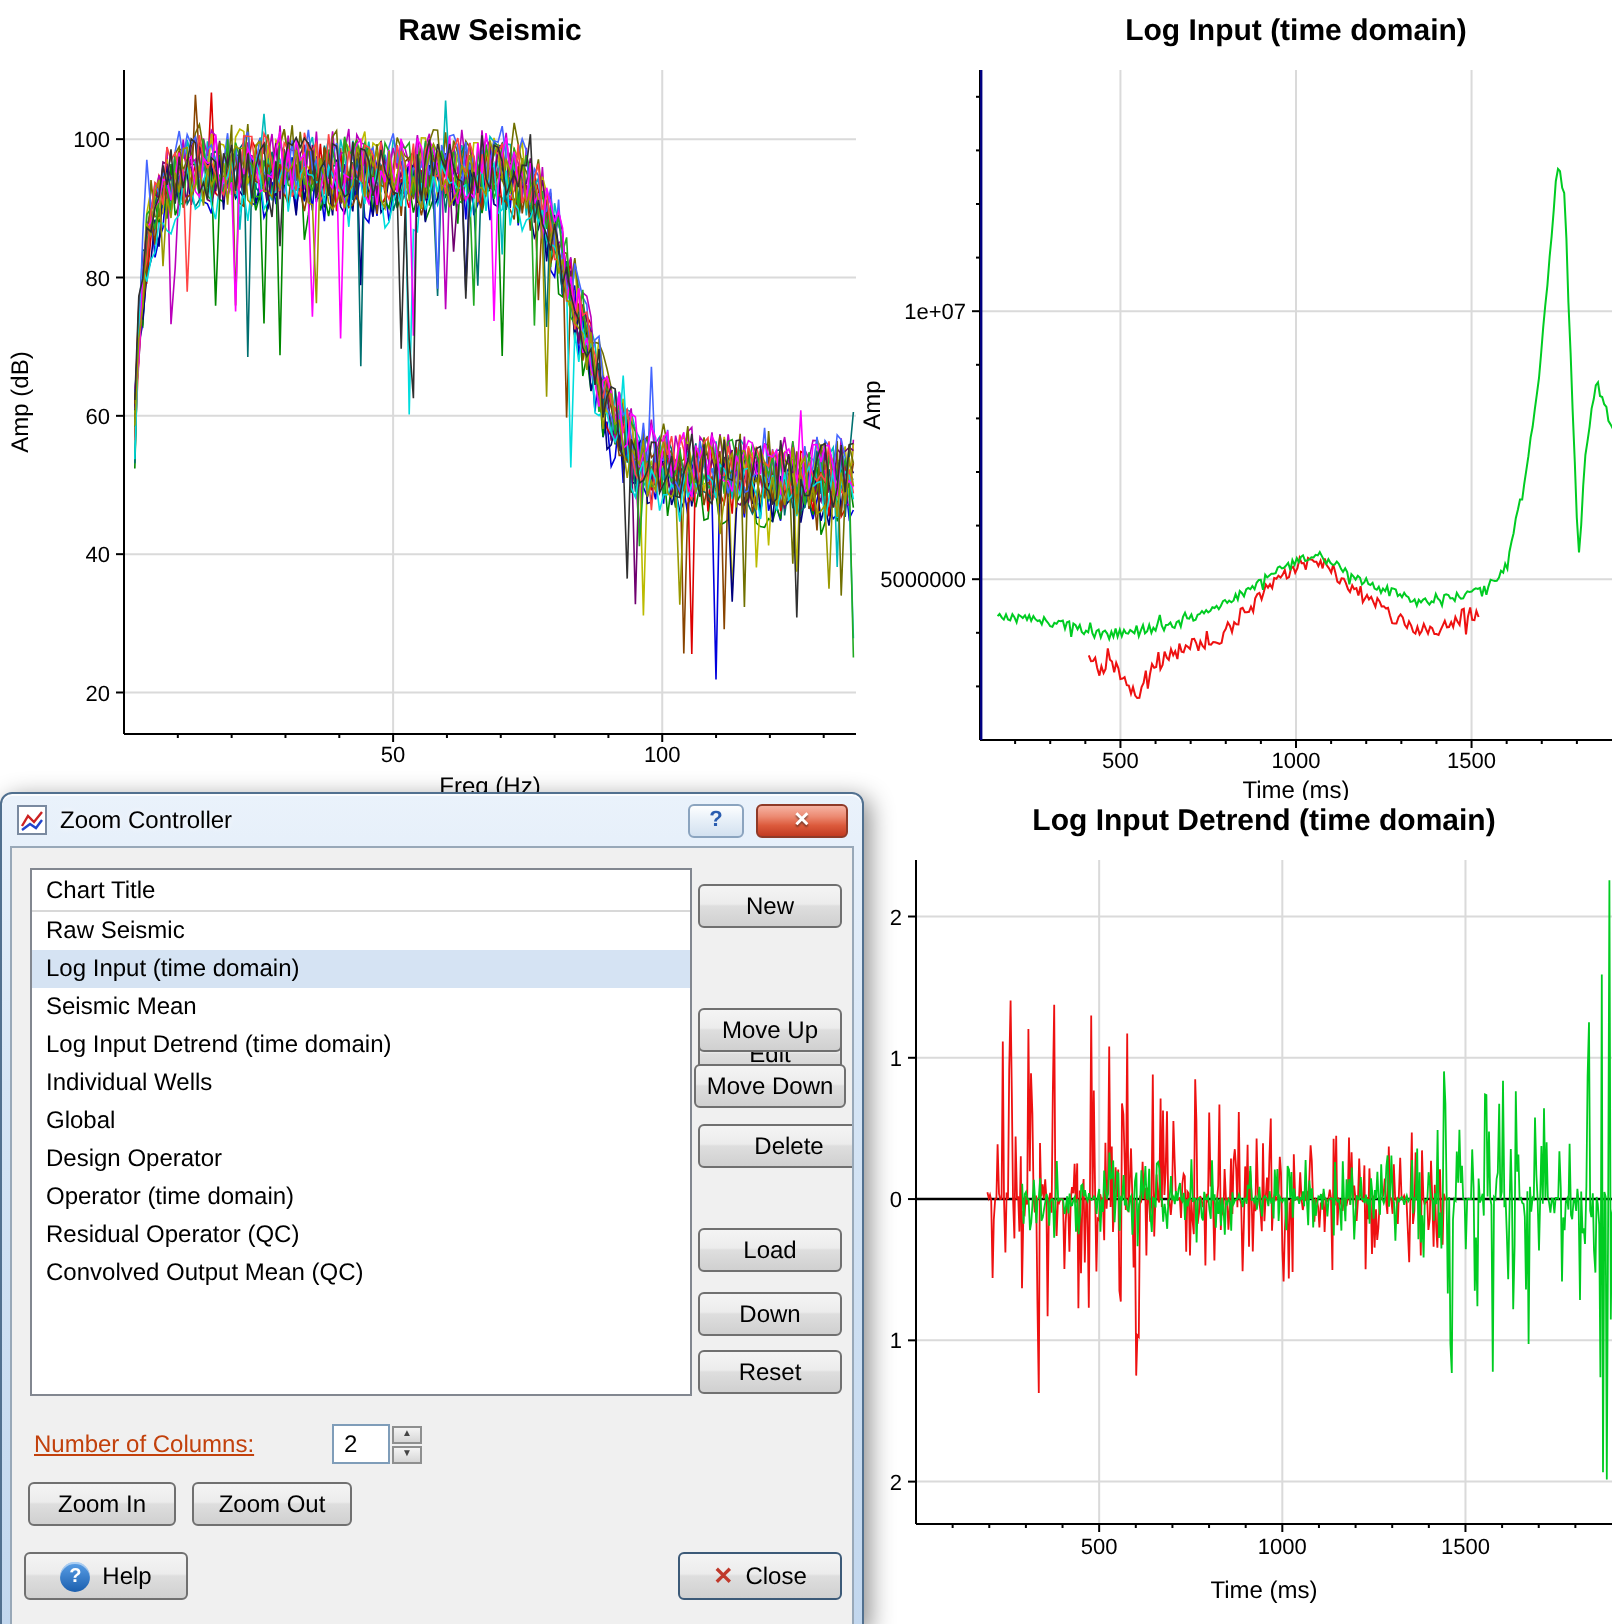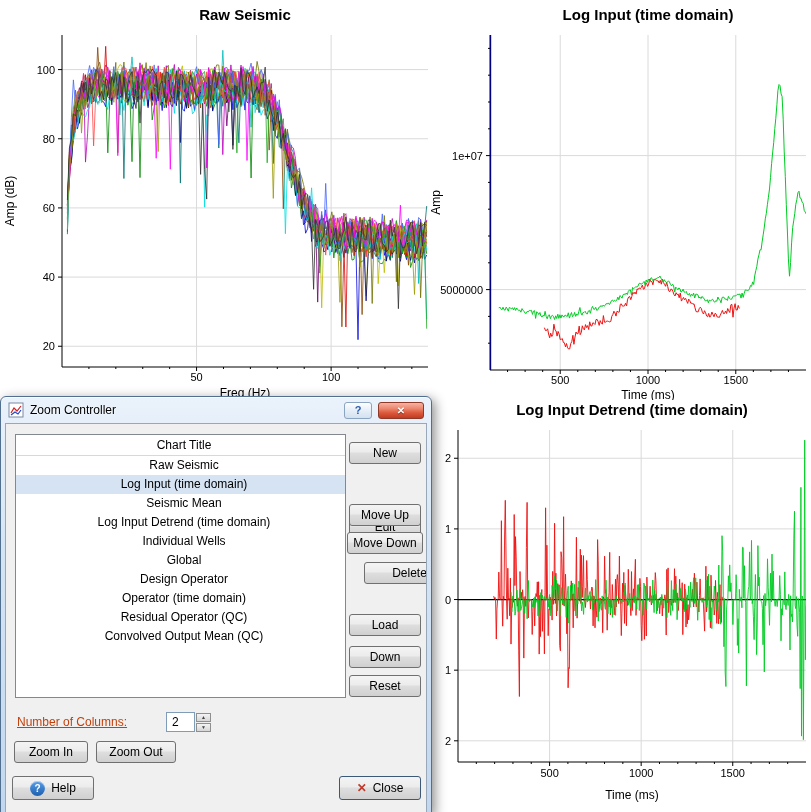--- a/index.html
+++ b/index.html
@@ -18,35 +18,35 @@
   .tb-btn{height:17px;border-radius:3px;display:flex;align-items:center;justify-content:center;
     cursor:default;box-sizing:border-box;}
   .tb-help{width:28px;border:1px solid #8ba4bf;background:linear-gradient(#fdfeff,#e8f0f8 45%,#d3e1f0);
     color:#2a5db0;font-weight:bold;font-size:11px;}
   .tb-close{width:46px;border:1px solid #8f3a28;background:linear-gradient(#f6b3a3,#ec8a72 35%,#dc5a3c 65%,#c23b22);
     color:#fff;font-weight:bold;font-size:10px;text-shadow:0 1px 1px rgba(0,0,0,.45);}
   .client{position:absolute;left:4px;right:4px;top:26px;bottom:0;background:#f0f0f0;
     border:1px solid #98a8b8;border-bottom:none;overflow:hidden;}
 
   .listbox{position:absolute;left:9px;top:10px;width:331px;height:264px;background:#fff;
-    border:1px solid #828790;box-sizing:border-box;overflow:hidden;text-align:center;}
+    border:1px solid #828790;box-sizing:border-box;overflow:hidden;}
   .list-header{height:20px;line-height:20px;padding-left:7px;font-size:12px;color:#000;
     border-bottom:1px solid #d8d8d8;white-space:nowrap;}
   .lrow{height:19px;line-height:19px;padding-left:7px;font-size:12px;white-space:nowrap;}
   .lrow.selected{background:#d5e3f3;}
 
   .win-btn{position:absolute;height:22px;font-size:12px;font-family:inherit;color:#000;
     background:linear-gradient(#f4f4f4,#ececec 45%,#dedede 50%,#d0d0d0);
     border:1px solid #707070;border-radius:3px;display:flex;align-items:center;justify-content:center;
     box-sizing:border-box;cursor:default;padding:0 20px;white-space:nowrap;}
   .b-new{left:343px;top:18px;width:72px;}
   .b-edit{left:343px;top:52px;width:72px;margin-top:40px;}
   .b-moveup{left:343px;top:80px;width:72px;}
   .b-movedown{left:341px;top:108px;width:76px;}
-  .b-delete{left:343px;top:138px;width:91px;margin-left:15px;}
+  .b-delete{left:343px;top:138px;width:91px;}
   .b-load{left:343px;top:190px;width:72px;}
   .b-save{left:343px;top:222px;width:72px;}
   .b-reset{left:343px;top:251px;width:72px;}
   .b-zoomin{left:8px;top:317px;width:74px;}
   .b-zoomout{left:90px;top:317px;width:80px;}
   .b-help{left:6px;top:352px;width:82px;height:24px;gap:6px;}
   .b-close{right:5px;top:352px;width:82px;height:24px;gap:6px;border-color:#3c5a78;}
 
   .cols-label{position:absolute;left:11px;top:291px;font-size:12px;color:#c2410c;text-decoration:underline;}
   .spin{position:absolute;left:160px;top:288px;display:flex;align-items:center;}

